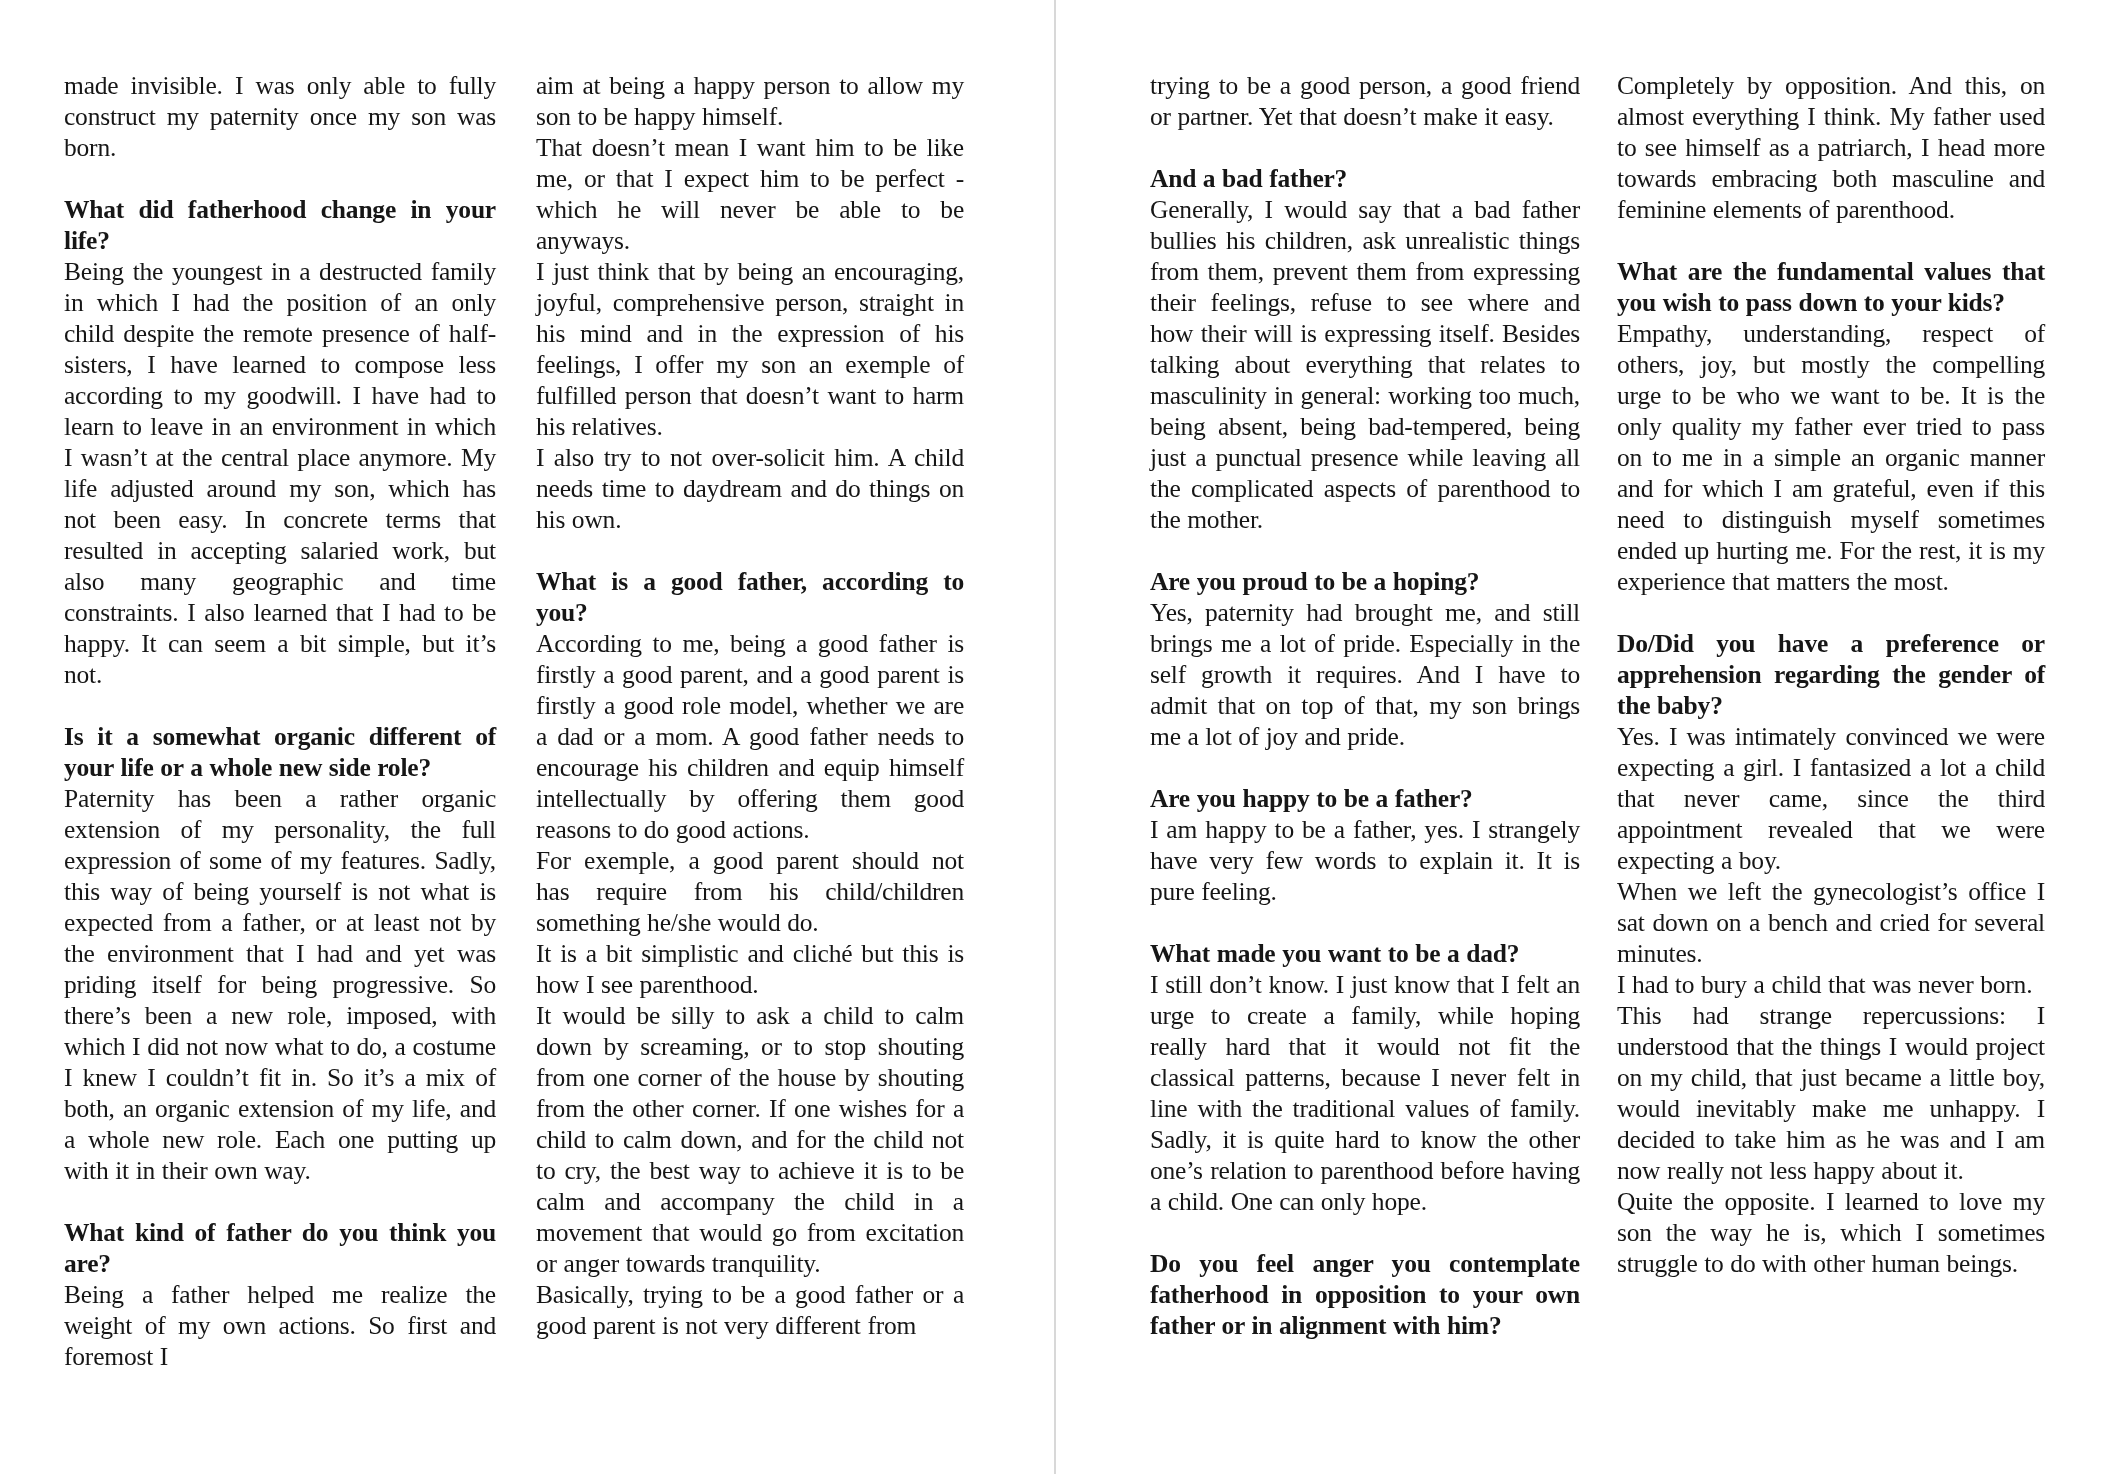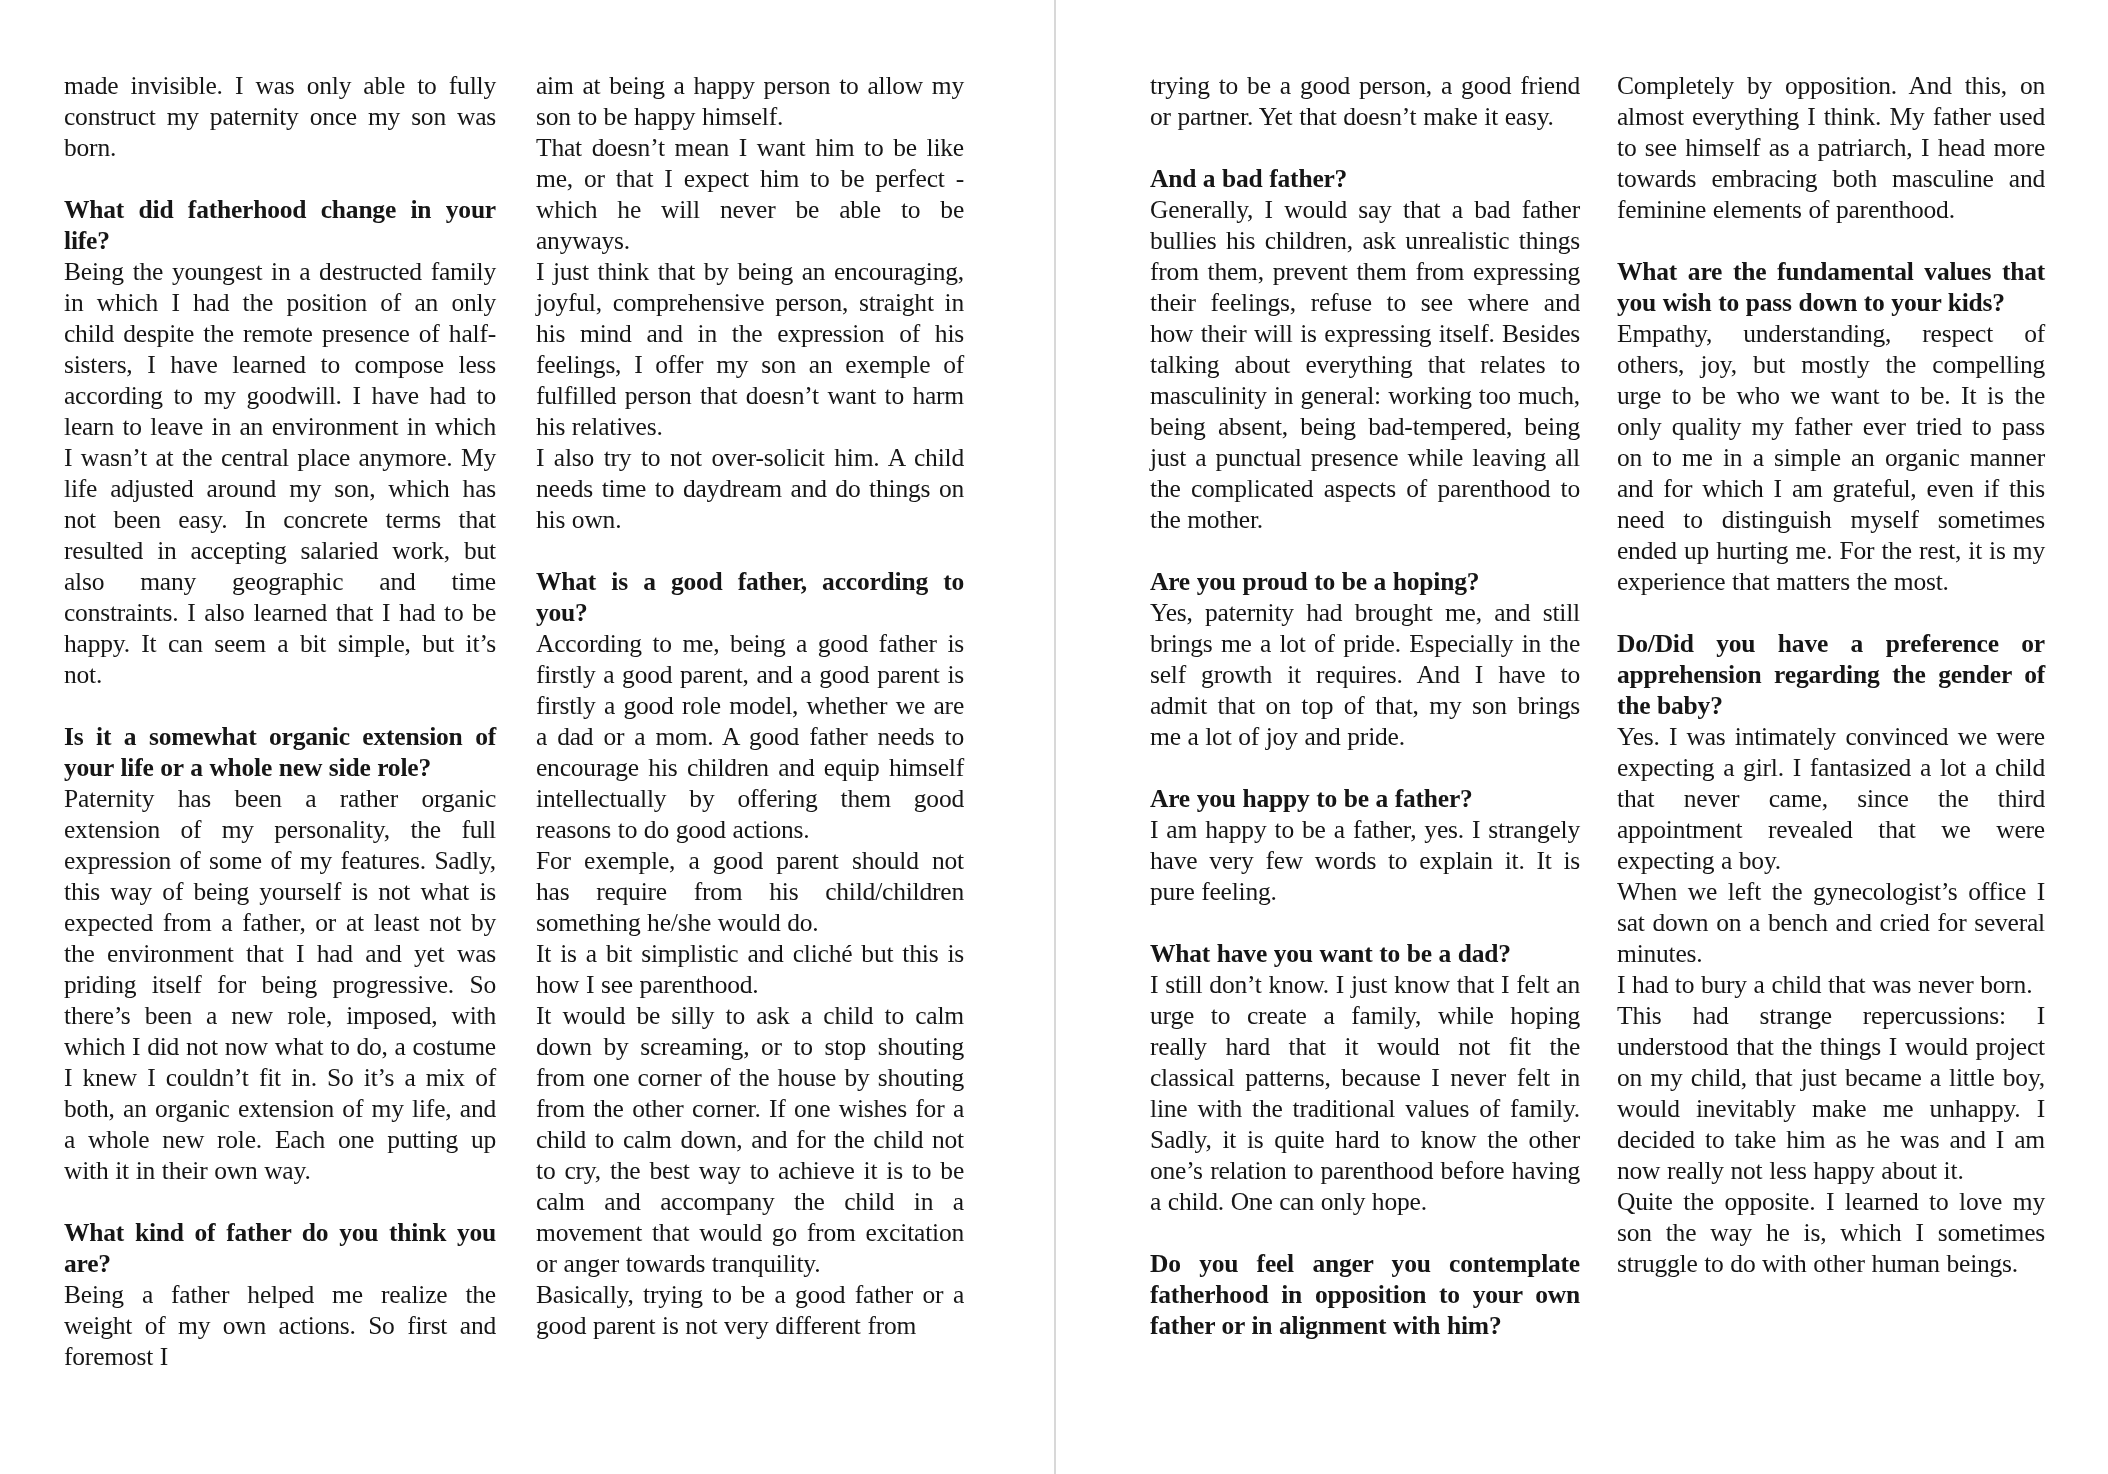--- a/index.html
+++ b/index.html
@@ -55,21 +55,21 @@
 </style>
 </head>
 <body>
 
 <div class="spread">
   <div class="divider"></div>
   <section class="column col-1">
       <p class="para">made invisible. I was only able to fully construct my paternity once my son was born.</p>
       <h2 class="question">What did fatherhood change in your life?</h2>
       <p class="para">Being the youngest in a destructed family in which I had the position of an only child despite the remote presence of half-sisters, I have learned to compose less according to my goodwill. I have had to learn to leave in an environment in which I wasn’t at the central place anymore. My life adjusted around my son, which has not been easy. In concrete terms that resulted in accepting salaried work, but also many geographic and time constraints. I also learned that I had to be happy. It can seem a bit simple, but it’s not.</p>
-      <h2 class="question">Is it a somewhat organic extension of your life or a whole new side role?</h2>
+      <h2 class="question">Is it a somewhat organic different of your life or a whole new side role?</h2>
       <p class="para">Paternity has been a rather organic extension of my personality, the full expression of some of my features. Sadly, this way of being yourself is not what is expected from a father, or at least not by the environment that I had and yet was priding itself for being progressive. So there’s been a new role, imposed, with which I did not now what to do, a costume I knew I couldn’t fit in. So it’s a mix of both, an organic extension of my life, and a whole new role. Each one putting up with it in their own way.</p>
       <h2 class="question">What kind of father do you think you are?</h2>
       <p class="para">Being a father helped me realize the weight of my own actions. So first and foremost I</p>
     </section>
   <section class="column col-2">
       <p class="para">aim at being a happy person to allow my son to be happy himself.</p>
       <p class="para">That doesn’t mean I want him to be like me, or that I expect him to be perfect - which he will never be able to be anyways.</p>
       <p class="para">I just think that by being an encouraging, joyful, comprehensive person, straight in his mind and in the expression of his feelings, I offer my son an exemple of fulfilled person that doesn’t want to harm his relatives.</p>
       <p class="para">I also try to not over-solicit him. A child needs time to daydream and do things on his own.</p>
       <h2 class="question">What is a good father, according to you?</h2>
@@ -80,21 +80,21 @@
       <p class="para">Basically, trying to be a good father or a good parent is not very different from</p>
     </section>
   <section class="column col-3">
       <p class="para">trying to be a good person, a good friend or partner. Yet that doesn’t make it easy.</p>
       <h2 class="question">And a bad father?</h2>
       <p class="para">Generally, I would say that a bad father bullies his children, ask unrealistic things from them, prevent them from expressing their feelings, refuse to see where and how their will is expressing itself. Besides talking about everything that relates to masculinity in general: working too much, being absent, being bad-tempered, being just a punctual presence while leaving all the complicated aspects of parenthood to the mother.</p>
       <h2 class="question">Are you proud to be a hoping?</h2>
       <p class="para">Yes, paternity had brought me, and still brings me a lot of pride. Especially in the self growth it requires. And I have to admit that on top of that, my son brings me a lot of joy and pride.</p>
       <h2 class="question">Are you happy to be a father?</h2>
       <p class="para">I am happy to be a father, yes. I strangely have very few words to explain it. It is pure feeling.</p>
-      <h2 class="question">What have you want to be a dad?</h2>
+      <h2 class="question">What made you want to be a dad?</h2>
       <p class="para">I still don’t know. I just know that I felt an urge to create a family, while hoping really hard that it would not fit the classical patterns, because I never felt in line with the traditional values of family. Sadly, it is quite hard to know the other one’s relation to parenthood before having a child. One can only hope.</p>
       <h2 class="question">Do you feel anger you contemplate fatherhood in opposition to your own father or in alignment with him?</h2>
     </section>
   <section class="column col-4">
       <p class="para">Completely by opposition. And this, on almost everything I think. My father used to see himself as a patriarch, I head more towards embracing both masculine and feminine elements of parenthood.</p>
       <h2 class="question">What are the fundamental values that you wish to pass down to your kids?</h2>
       <p class="para">Empathy, understanding, respect of others, joy, but mostly the compelling urge to be who we want to be. It is the only quality my father ever tried to pass on to me in a simple an organic manner and for which I am grateful, even if this need to distinguish myself sometimes ended up hurting me. For the rest, it is my experience that matters the most.</p>
       <h2 class="question">Do/Did you have a preference or apprehension regarding the gender of the baby?</h2>
       <p class="para">Yes. I was intimately convinced we were expecting a girl. I fantasized a lot a child that never came, since the third appointment revealed that we were expecting a boy.</p>
       <p class="para">When we left the gynecologist’s office I sat down on a bench and cried for several minutes.</p>

